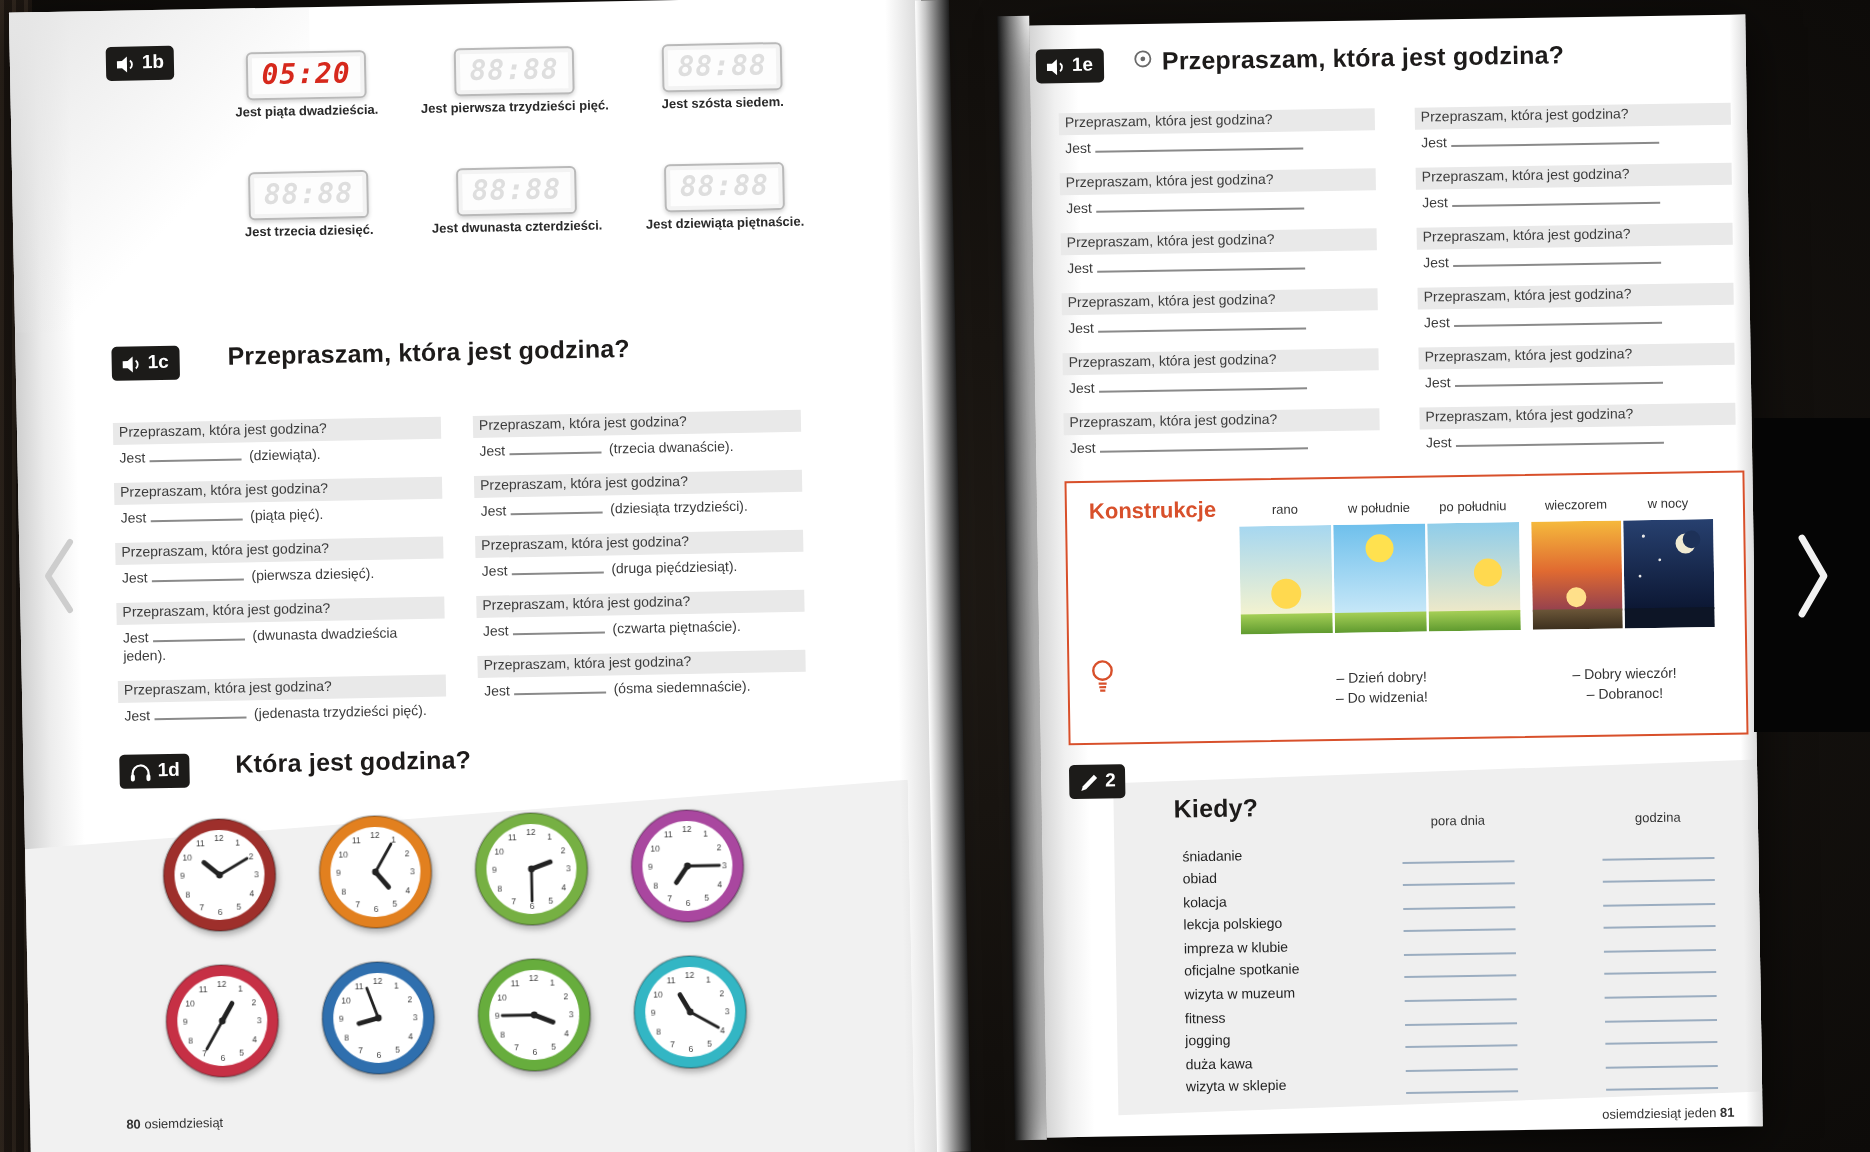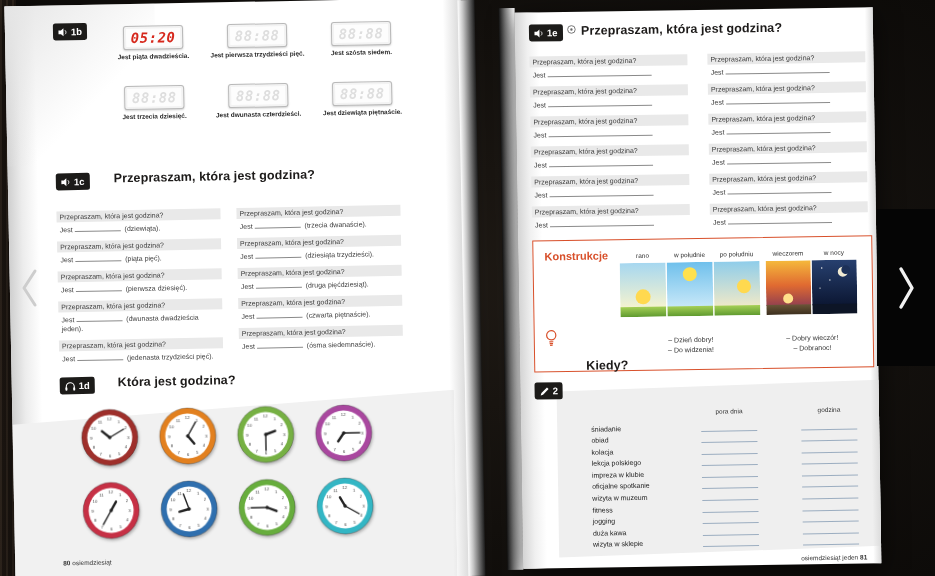--- a/index.html
+++ b/index.html
@@ -353,21 +353,21 @@
   </section>
 
   <div class="spine-a"></div>
   <div class="spine-b"></div>
 
   <section class="page page-right">
     <div class="shade sh-edge-r"></div>
     <div class="shade sh-band-right"></div>
     <div class="shade sh-outer-r"></div>
 
-    <div class="tag" style="left:14px;top:12px">
+    <div class="tag" style="left:3px;top:12px">
       <svg width="10" height="10" viewBox="0 0 10 10">
           <polygon points="0.5,3.2 3,3.2 5.5,1 5.5,9 3,6.8 0.5,6.8" fill="#fff"></polygon>
           <path d="M7,3 a2.5,2.5 0 0 1 0,4" stroke="#fff" stroke-width="0.9" fill="none"></path>
         </svg>
       <span>1e</span>
     </div>
     <svg class="cdic" style="left:52px;top:13px" width="9" height="9" viewBox="0 0 9 9">
         <circle cx="4.5" cy="4.5" r="3.8" fill="none" stroke="#6a6a6a" stroke-width="0.9"></circle>
         <circle cx="4.5" cy="4.5" r="1.2" fill="#6a6a6a"></circle>
       </svg>
@@ -530,21 +530,21 @@
         </div>
       </div>
     </div>
 
     <div class="tag" style="left:14px;top:370px">
       <svg width="10" height="10" viewBox="0 0 10 10">
           <path d="M1,9 L1.8,6.6 L7.4,1 L9,2.6 L3.4,8.2 Z" fill="#fff"></path>
         </svg>
       <span>2</span>
     </div>
-    <div class="hd" style="left:66px;top:347px">Kiedy?</div>
+    <div class="hd" style="left:66px;top:386px">Kiedy?</div>
 
     <div class="khdr" style="left:168px;top:398px">pora dnia</div>
     <div class="khdr" style="left:268px;top:398px">godzina</div>
     <div class="ktable">
         <div class="krow">
           <div class="klabel">śniadanie</div>
           <div class="kline kl1"></div>
           <div class="kline kl2"></div>
         </div>
         <div class="krow">

